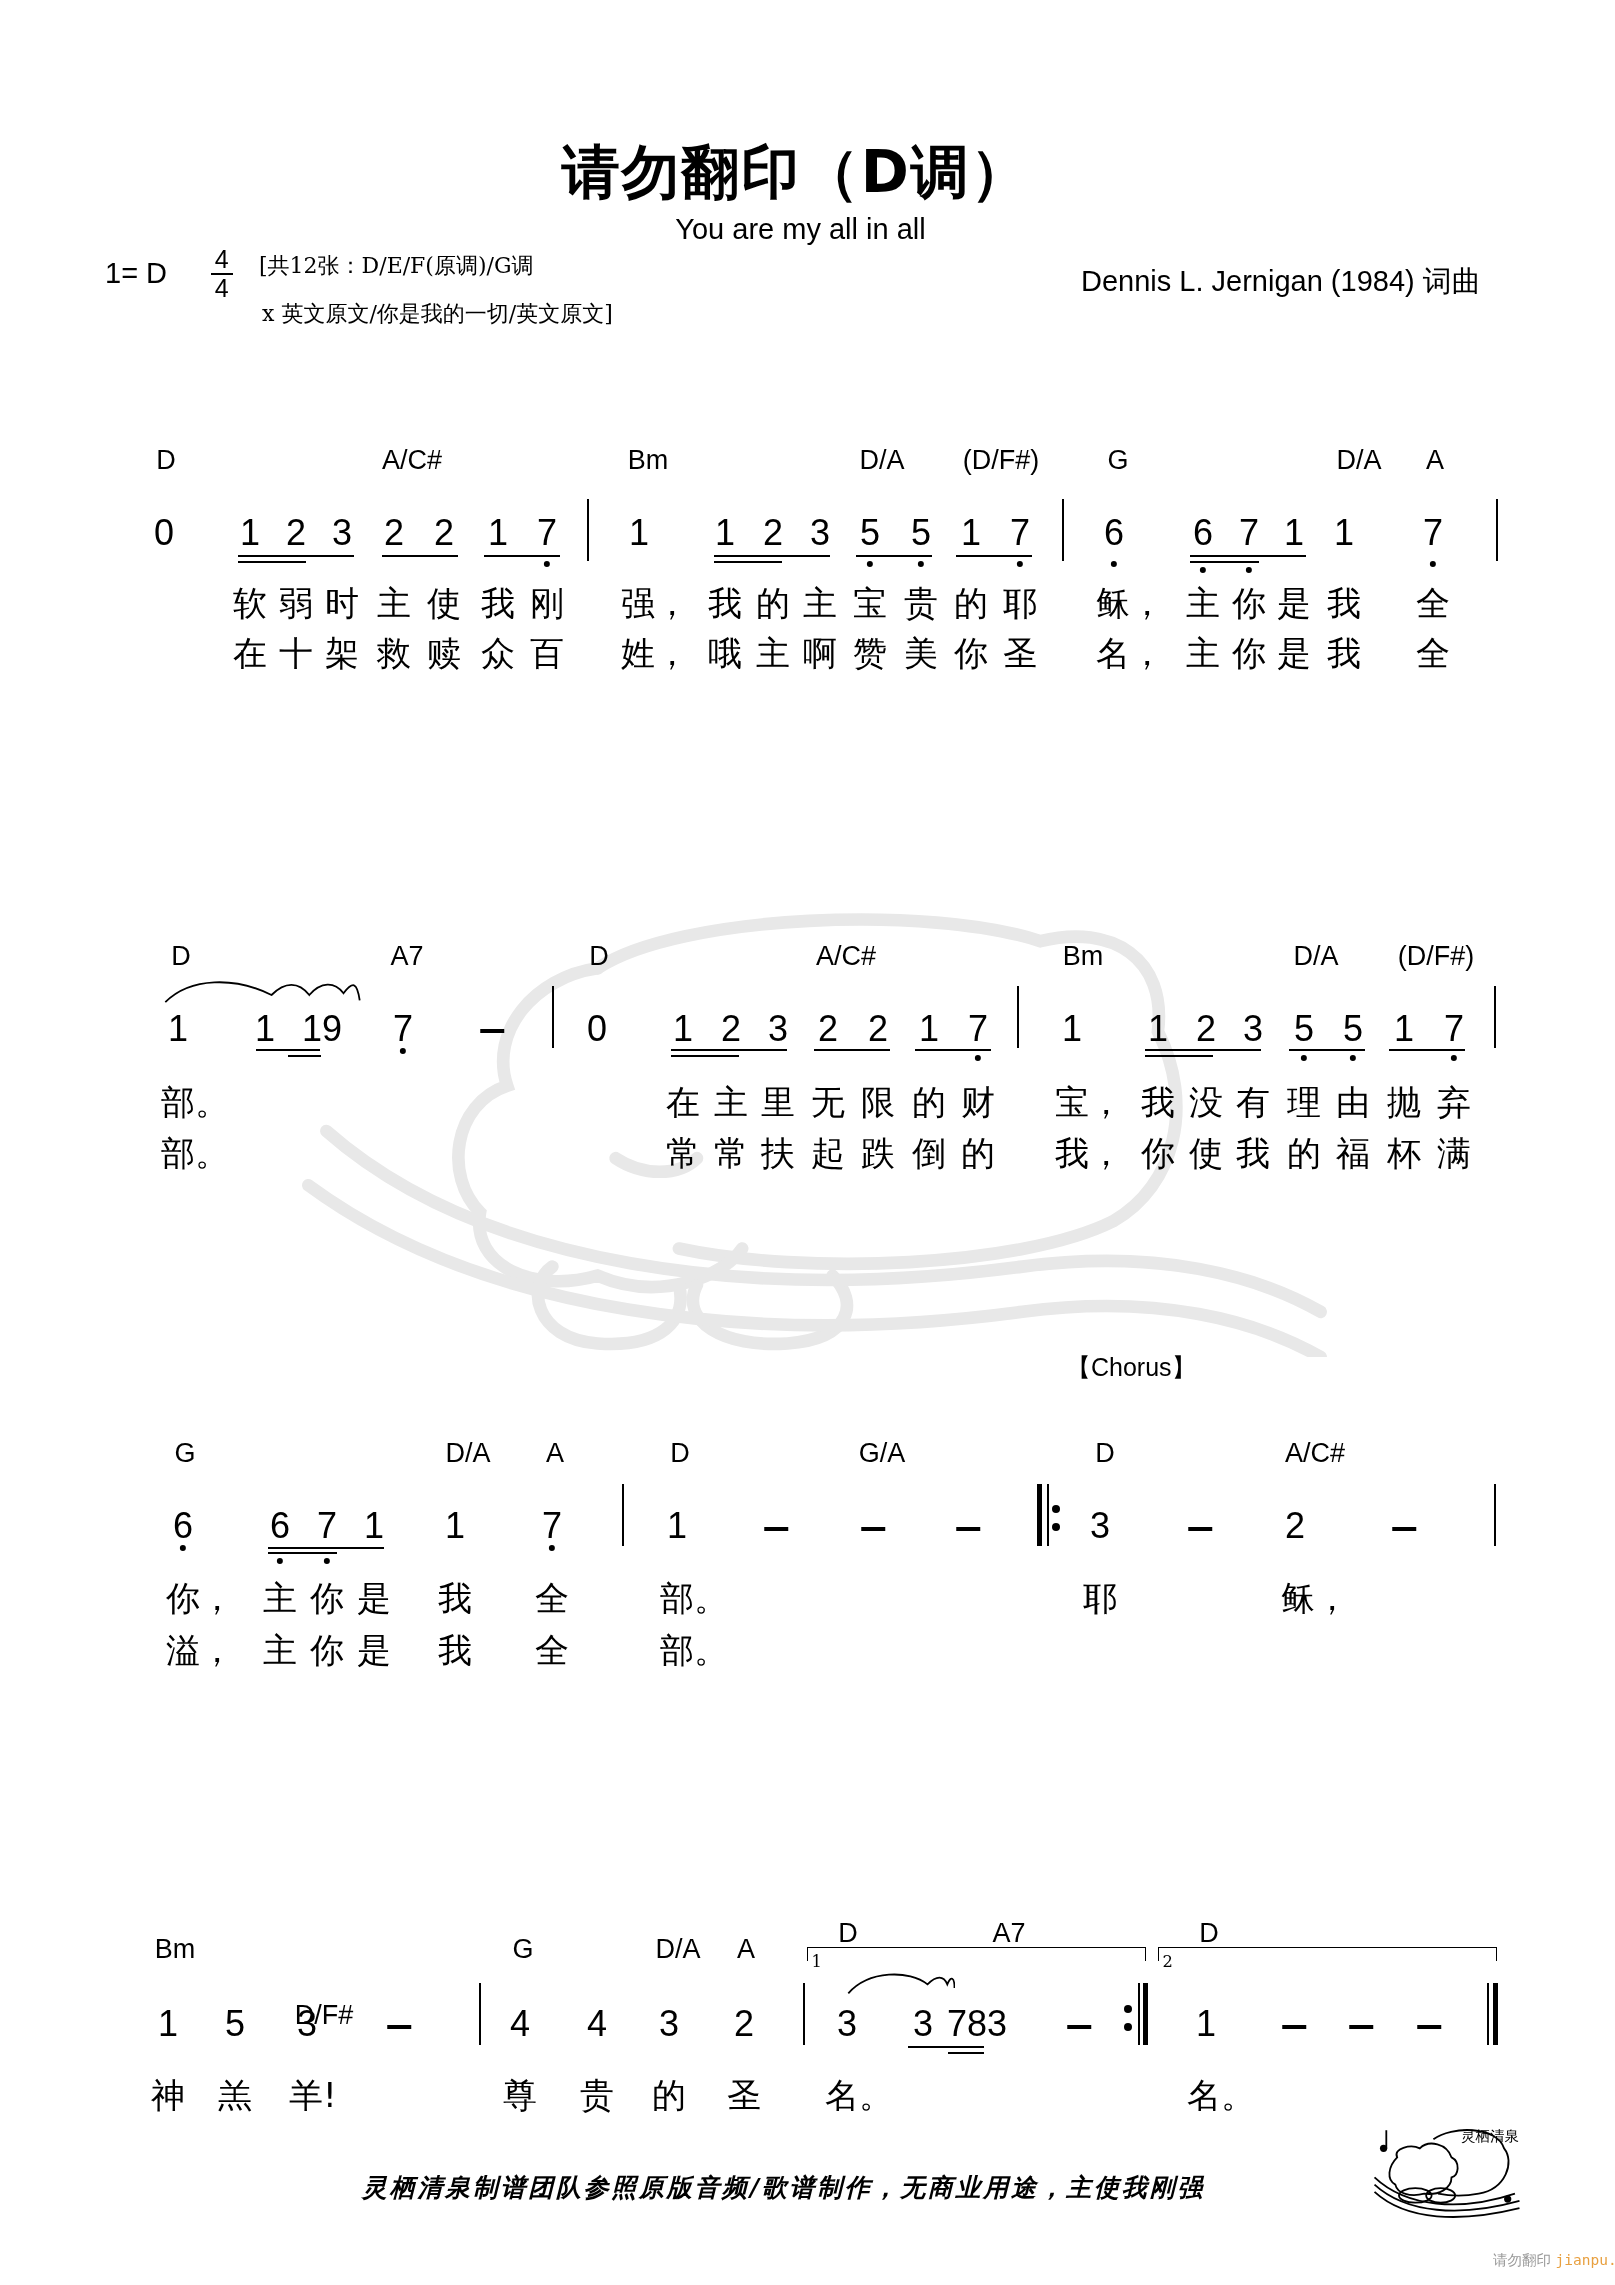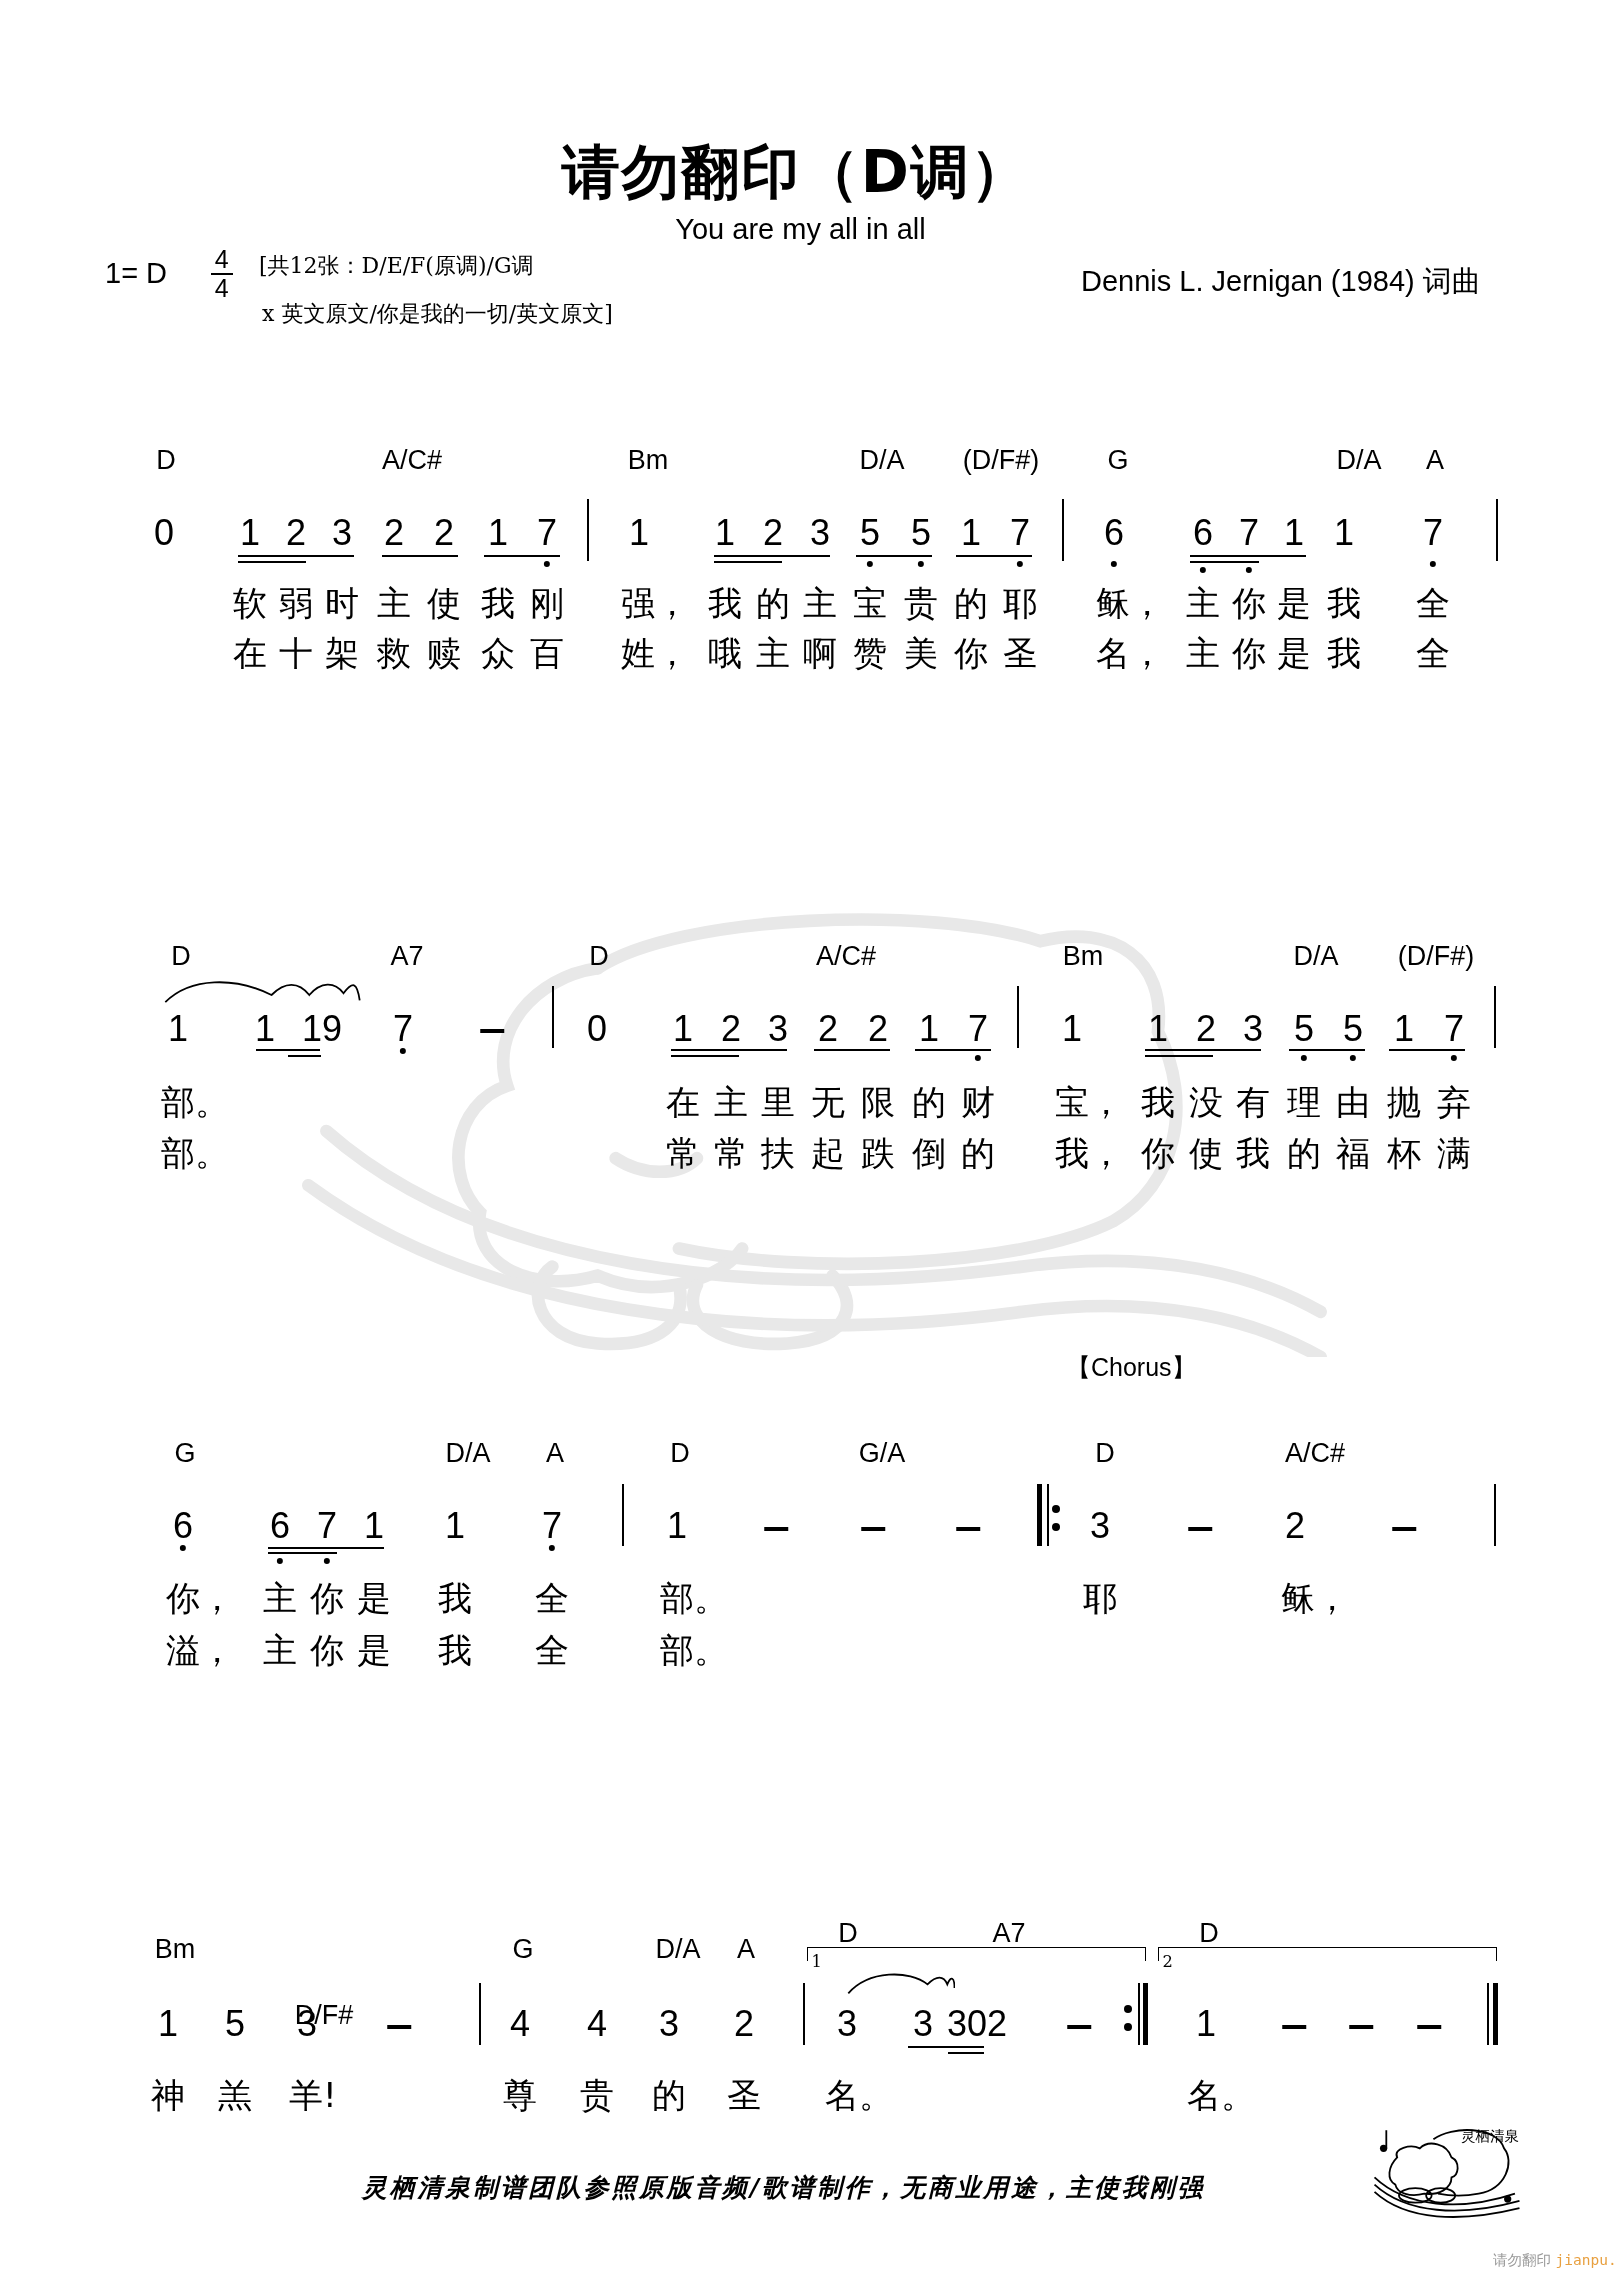--- a/index.html
+++ b/index.html
@@ -331,21 +331,21 @@
   <div class="abs note" style="left:307px;top:2003px">3</div>
   <div class="abs dash" style="left:399px;top:2025px"></div>
   <div class="abs bar" style="left:479px;top:1983px"></div>
   <div class="abs note" style="left:520px;top:2003px">4</div>
   <div class="abs note" style="left:597px;top:2003px">4</div>
   <div class="abs note" style="left:669px;top:2003px">3</div>
   <div class="abs note" style="left:744px;top:2003px">2</div>
   <div class="abs bar" style="left:803px;top:1983px"></div>
   <div class="abs note" style="left:847px;top:2003px">3</div>
   <div class="abs note" style="left:923px;top:2003px">3</div>
-  <div class="abs note" style="left:977px;top:2003px">302</div>
+  <div class="abs note" style="left:977px;top:2003px">783</div>
   <div class="abs dash" style="left:1079px;top:2025px"></div>
   <div class="abs rdot" style="left:1124px;top:2005px"></div>
   <div class="abs rdot" style="left:1124px;top:2023px"></div>
   <div class="abs bar" style="left:1138px;top:1983px"></div>
   <div class="abs thick" style="left:1143px;top:1983px;width:5.4px"></div>
   <div class="abs note" style="left:1206px;top:2003px">1</div>
   <div class="abs dash" style="left:1294px;top:2025px"></div>
   <div class="abs dash" style="left:1361px;top:2025px"></div>
   <div class="abs dash" style="left:1429px;top:2025px"></div>
   <div class="abs bar" style="left:1487px;top:1983px"></div>

